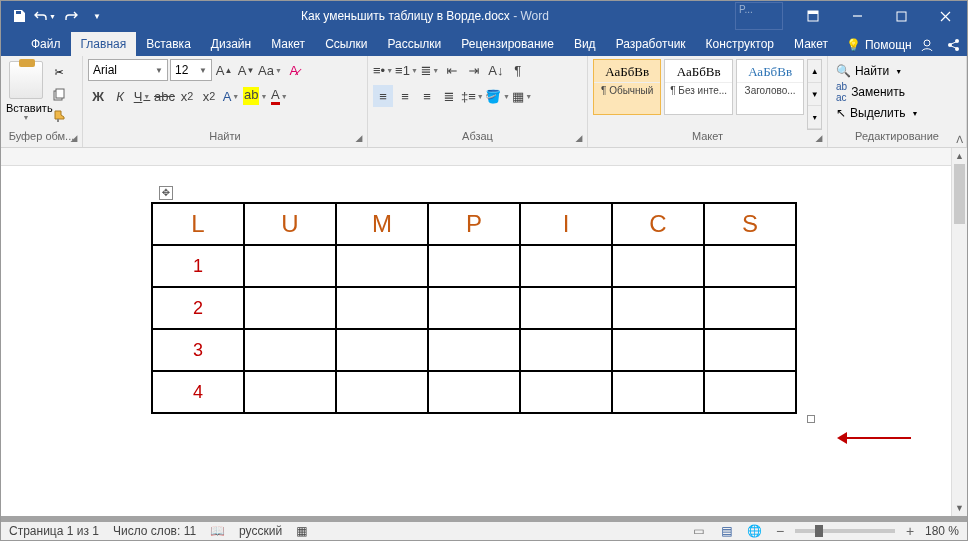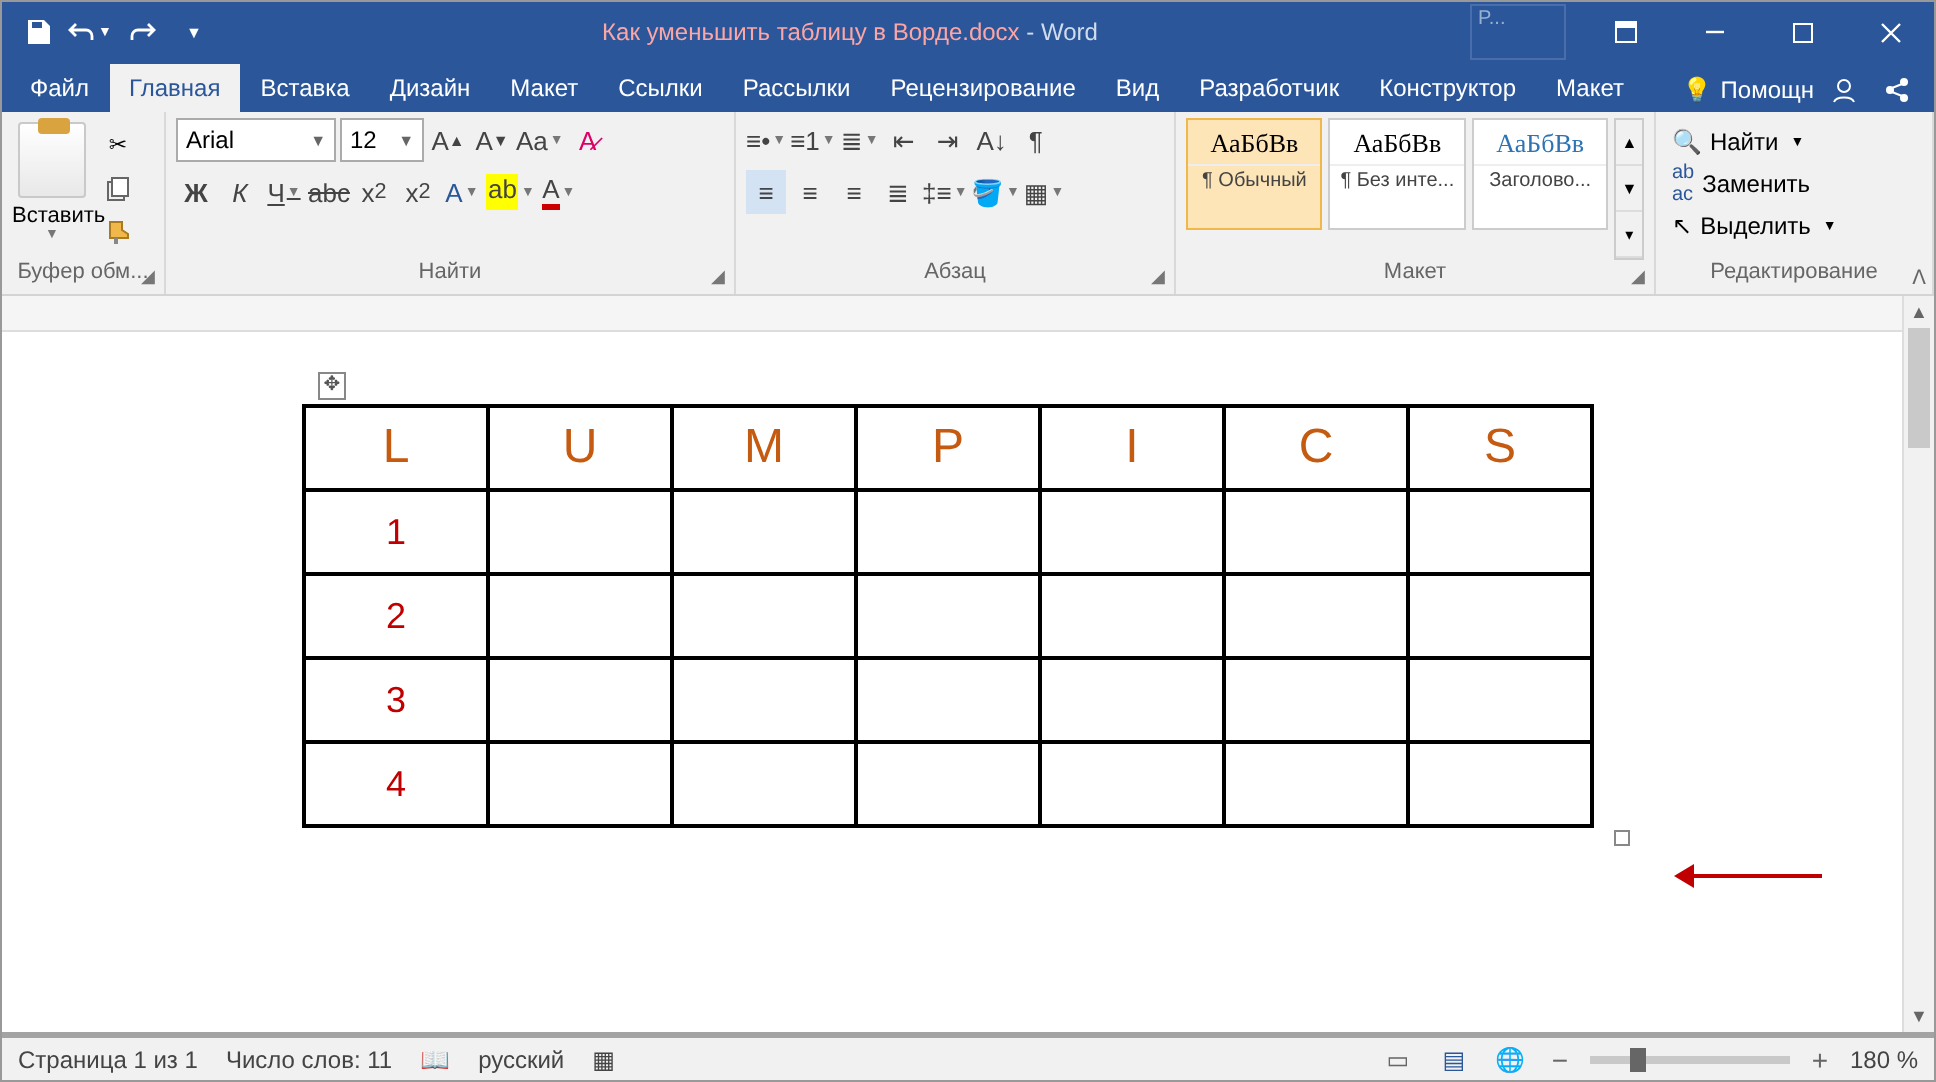--- a/index.html
+++ b/index.html
@@ -3,27 +3,27 @@
 <meta charset="utf-8">
 <style>
 * { margin:0; padding:0; box-sizing:border-box; font-family:"Segoe UI",Tahoma,sans-serif; }
 body { background:#fff; width:968px; height:541px; overflow:hidden; position:relative; border:1px solid #999; }
 
 
 .titlebar { height:30px; background:#2b579a; color:#fff; display:flex; align-items:center; font-size:12px; }
 .qat { display:flex; align-items:center; gap:2px; padding:0 6px; }
 .qat .qbtn { width:24px; height:24px; display:flex; align-items:center; justify-content:center; color:#fff; cursor:pointer; }
 .title-center { flex:1; text-align:center; color:#d0dbed; }
-.title-center .fn { color:#fca5a5; }
+.title-center .fn { color:#ffffff; }
 .win-user { width:48px; height:28px; border:1px solid #4a6eab; margin-right:8px; font-size:10px; padding:1px 3px; color:#9ab0d0; }
 .winctrl { display:flex; }
 .winctrl div { width:44px; height:30px; display:flex; align-items:center; justify-content:center; cursor:pointer; color:#fff; }
 
 
-.tabs { height:25px; background:#2b579a; display:flex; align-items:flex-end; font-size:12px; padding-left:4px;justify-content:space-between; }
+.tabs { height:25px; background:#2b579a; display:flex; align-items:flex-end; font-size:12px; padding-left:20px;justify-content:space-between; }
 .tab { padding:5px 10px 5px; color:#fff; cursor:pointer; }
 .tab.file { }
 .tab.active { background:#f1f1f1; color:#2b579a; }
 .tabs-right { margin-left:auto; display:flex; align-items:center; color:#fff; }
 .tabs-right .help { padding:4px 8px; display:flex; align-items:center; gap:4px; }
 .tabs-right .ic { width:26px; text-align:center; padding:4px 0; cursor:pointer; }
 
 
 .ribbon { height:92px; background:#f1f1f1; border-bottom:1px solid #d4d4d4; display:flex; font-size:11px; position:relative; }
 .group { border-right:1px solid #d9d9d9; padding:3px 5px 0; display:flex; flex-direction:column; position:relative; }
@@ -83,21 +83,21 @@
 .resize-sq { width:8px; height:8px; border:1px solid #888; background:#fff; position:absolute; }
 .arrow-callout { position:absolute; width:70px; height:2px; background:#c00000; }
 .arrow-callout:before { content:""; position:absolute; left:-10px; top:-5px; border:6px solid transparent; border-right:10px solid #c00000; }
 
 
 .vscroll { position:absolute; top:147px; right:0; bottom:24px; width:16px; background:#f1f1f1; border-left:1px solid #ddd; }
 .vscroll .sbtn { height:16px; text-align:center; font-size:9px; color:#666; cursor:pointer; line-height:16px; }
 .vscroll .thumb { position:absolute; top:16px; left:2px; right:2px; height:60px; background:#c9c9c9; cursor:pointer; }
 
 
-.status { position:absolute; left:0; right:0; bottom:0; height:24px; background:#f1f1f1; border-top:3px solid #a3a3a3; display:flex; align-items:center; font-size:12px; color:#444; padding:0 8px; gap:14px; }
+.status { position:absolute; left:0; right:0; bottom:0; height:24px; background:#f1f1f1; border-top:6px solid #a3a3a3; display:flex; align-items:center; font-size:12px; color:#444; padding:0 8px; gap:14px; }
 .status .seg { cursor:pointer; }
 .status-right { margin-left:auto; display:flex; align-items:center; gap:8px; }
 .view-btn { width:20px; height:18px; display:flex; align-items:center; justify-content:center; cursor:pointer; color:#666; }
 .view-btn.sel { color:#2b579a; }
 .zoom-slider { width:100px; height:4px; background:#c9c9c9; position:relative; cursor:pointer; }
 .zoom-slider .zthumb { position:absolute; top:-4px; left:20px; width:8px; height:12px; background:#666; }
 .zoom-pm { cursor:pointer; font-size:14px; color:#666; width:14px; text-align:center; }
 
 svg { display:block; }
 </style>

